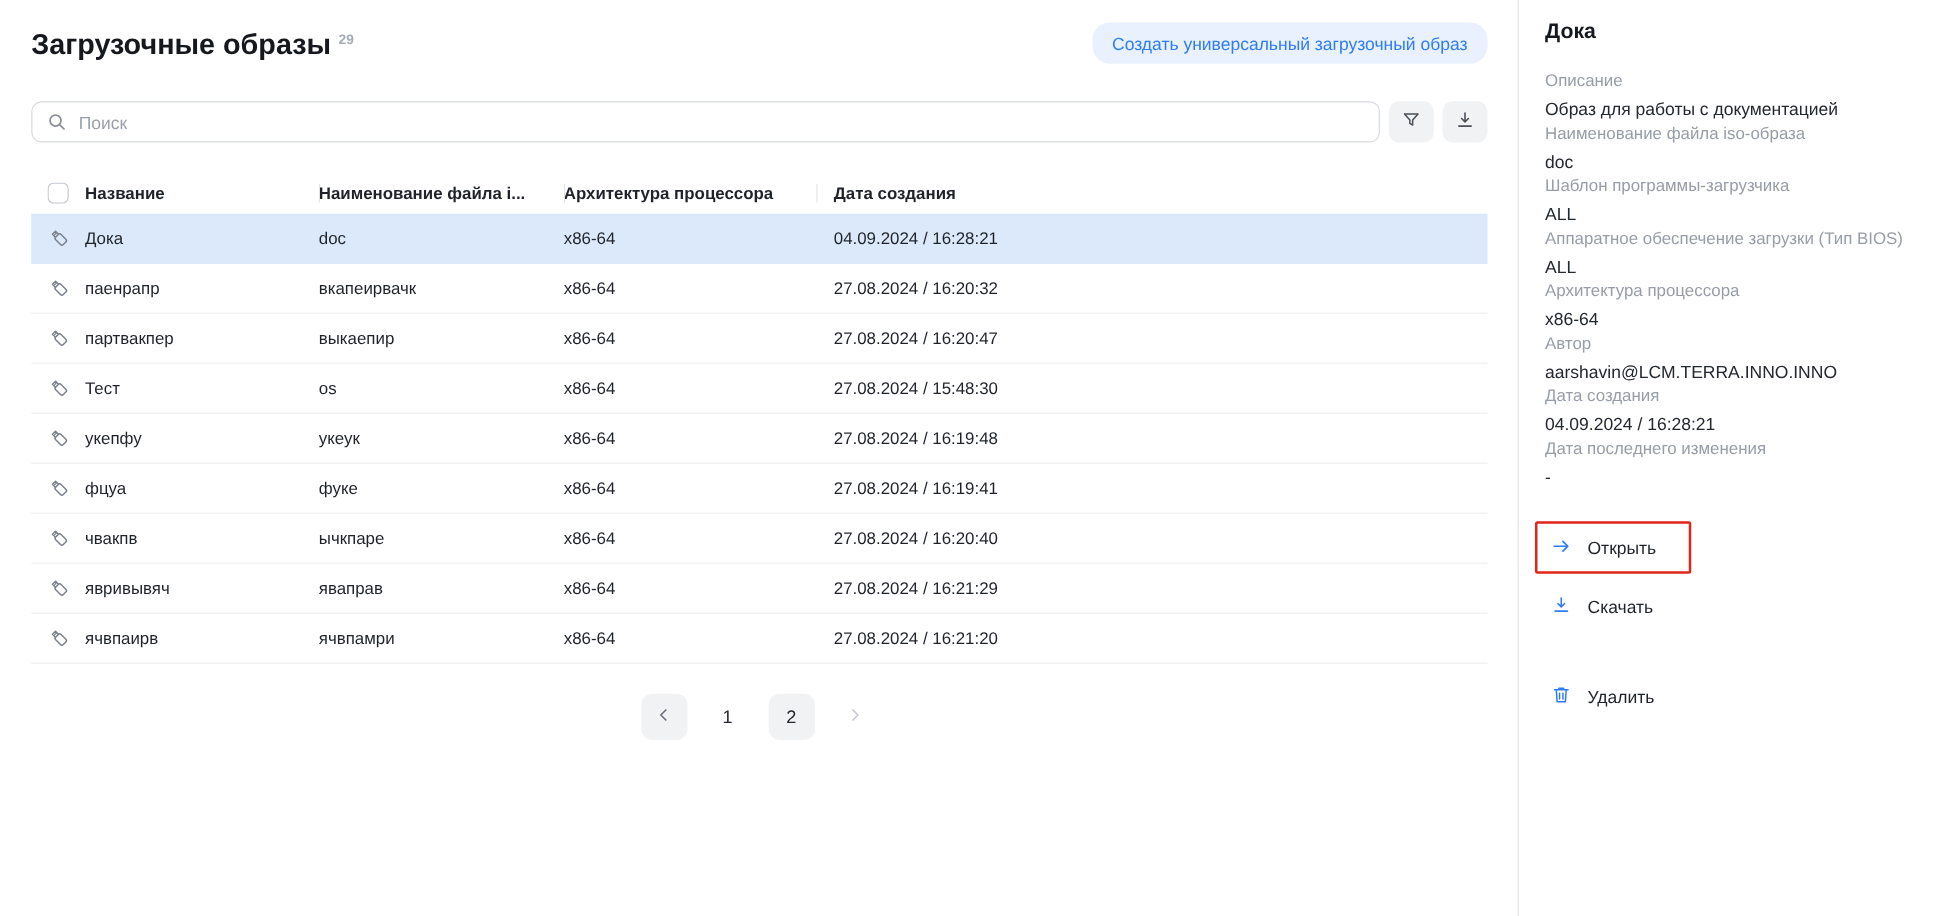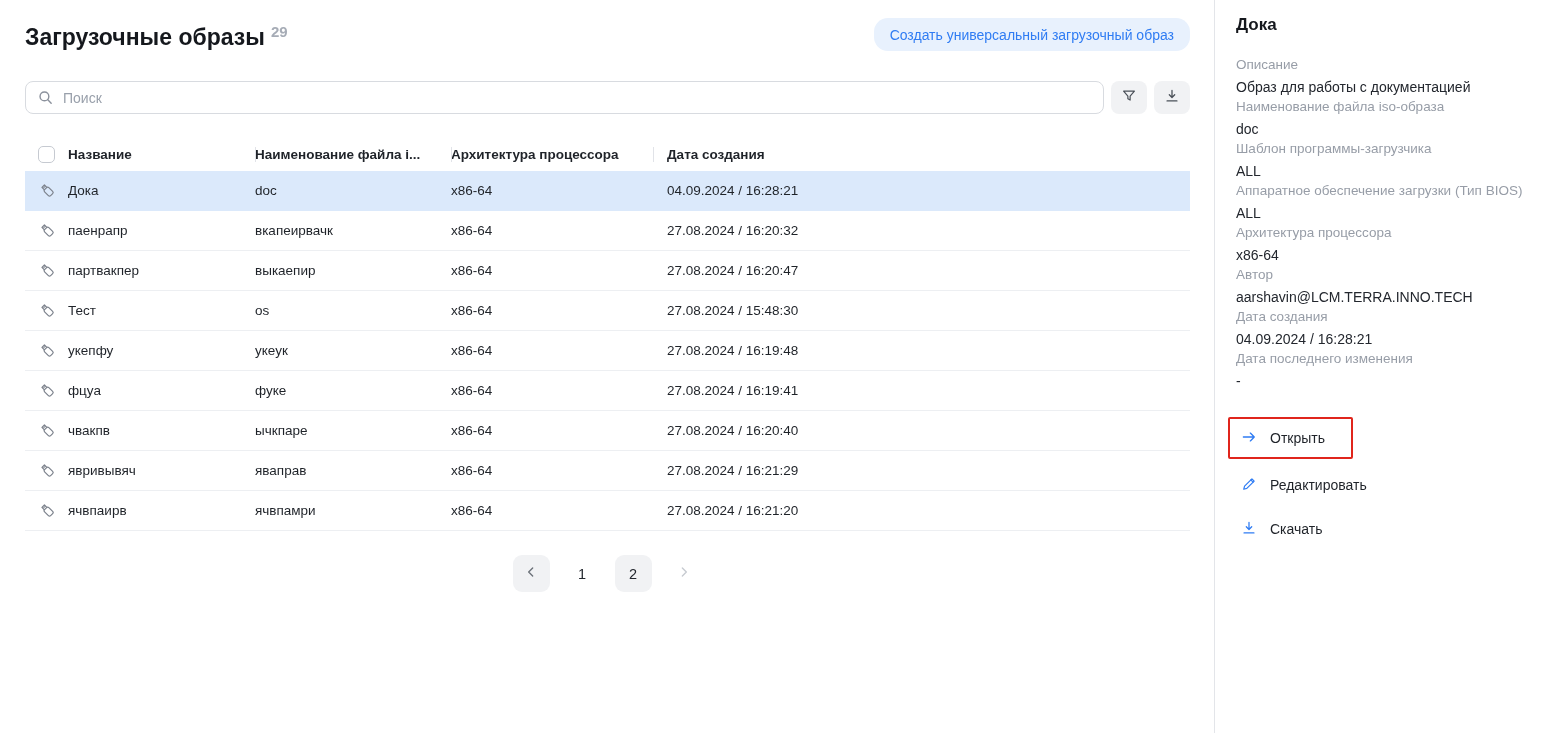--- a/index.html
+++ b/index.html
@@ -16,21 +16,21 @@
   body{
     width:1559px;height:733px;overflow:hidden;
     background:#fff;color:var(--text);
     font-family:"Liberation Sans", sans-serif;
     display:flex;
   }
   
   main{width:1214px;flex:0 0 1214px;padding:18px 24px 0 25px;}
   .page-head{display:flex;justify-content:space-between;align-items:flex-start;}
   h1{margin:0;font-size:23px;line-height:28px;font-weight:bold;color:#15181d;}
-  .count{font-size:15px;color:#a6acb6;font-weight:bold;margin-left:6px;vertical-align:8px;}
+  .count{font-size:11px;color:#a6acb6;font-weight:bold;margin-left:6px;vertical-align:8px;}
   .create-btn{
     height:33px;padding:0 16px;border:none;border-radius:14px;
     background:var(--accent-bg);color:var(--accent);
     font-size:14px;font-family:Liberation Sans, sans-serif;cursor:pointer;white-space:nowrap;
   }
   .toolbar{display:flex;gap:7px;margin-top:30px;}
   .search{flex:1;position:relative;}
   .search input{
     width:100%;height:33px;border:1px solid #d8dbe0;border-radius:8px;
     padding:0 12px 0 37px;font-size:14px;font-family:inherit;color:var(--text);outline:none;
@@ -349,21 +349,21 @@
     <div class="f-value">ALL</div>
   </div>
 
   <div class="field">
     <div class="f-label">Архитектура процессора</div>
     <div class="f-value">x86-64</div>
   </div>
 
   <div class="field">
     <div class="f-label">Автор</div>
-    <div class="f-value">aarshavin@LCM.TERRA.INNO.TECH</div>
+    <div class="f-value">aarshavin@LCM.TERRA.INNO.INNO</div>
   </div>
 
   <div class="field">
     <div class="f-label">Дата создания</div>
     <div class="f-value">04.09.2024 / 16:28:21</div>
   </div>
 
   <div class="field">
     <div class="f-label">Дата последнего изменения</div>
     <div class="f-value">-</div>
@@ -376,29 +376,28 @@
         <span>
           <svg width="18" height="18" viewBox="0 0 24 24" fill="none" stroke="#2f7cf3" stroke-width="1.8" stroke-linecap="round" stroke-linejoin="round">
               <path d="M4.5 12h14.5M13.8 6.8l5.2 5.2-5.2 5.2"></path>
             </svg>
         </span>
         <span>Открыть</span>
       </div>
     </div>
     <div class="action">
       <span>
-        <svg width="18" height="18" viewBox="0 0 24 24" fill="none" stroke="#2f7cf3" stroke-width="1.6" stroke-linecap="round" stroke-linejoin="round">
-            <path d="M5 19l1.1-4.1L15.9 5.1l3 3L9.1 17.9 5 19z"></path>
-            <path d="M14.4 6.6l3 3"></path>
-          </svg>
-      </span>
-      <span>Редактировать</span>
-    </div>
-    <div class="action">
-      <span>
         <svg width="18" height="18" viewBox="0 0 24 24" fill="none" stroke="#2f7cf3" stroke-width="1.7" stroke-linecap="round" stroke-linejoin="round">
             <path d="M12 4.5v9.3M8.4 10.4l3.6 3.6 3.6-3.6M5.4 18.5h13.2"></path>
           </svg>
       </span>
       <span>Скачать</span>
     </div>
+    <div class="action delete">
+      <span>
+        <svg width="18" height="18" viewBox="0 0 24 24" fill="none" stroke="#2f7cf3" stroke-width="1.6" stroke-linecap="round" stroke-linejoin="round">
+            <path d="M4.8 6.5h14.4M9.5 6.5V4.7h5v1.8M6.7 6.5l.9 12.8h8.8l.9-12.8M10.2 10v6.3M13.8 10v6.3"></path>
+          </svg>
+      </span>
+      <span>Удалить</span>
+    </div>
   </div>
 </aside>
 
 </body></html>

